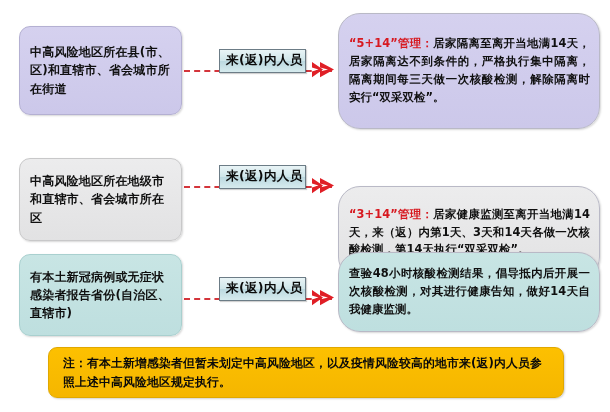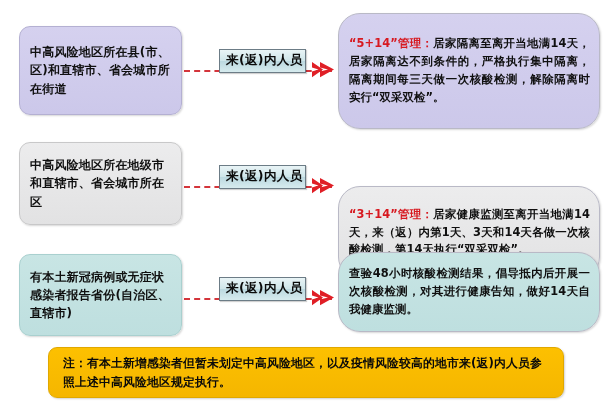--- a/index.html
+++ b/index.html
@@ -40,21 +40,21 @@
     width: 163px;
     border-radius: 11px;
     border: 1px solid #b9b9c6;
     box-sizing: border-box;
     display: flex;
     align-items: center;
     padding: 4px 8px 4px 10px;
     box-shadow: 1px 1px 2px rgba(0,0,0,0.16);
   }
   .row-0 .left-box { top: 18px;  height: 89px; }
-  .row-1 .left-box { top: 8px;   height: 83px; }
+  .row-1 .left-box { top: 24px;   height: 83px; }
   .row-2 .left-box { top: 6px;   height: 82px; }
 
   .left-box .txt {
     font-size: 12px;
     font-weight: bold;
     color: #101010;
     line-height: 1.52;
     letter-spacing: 0.2px;
   }
 

